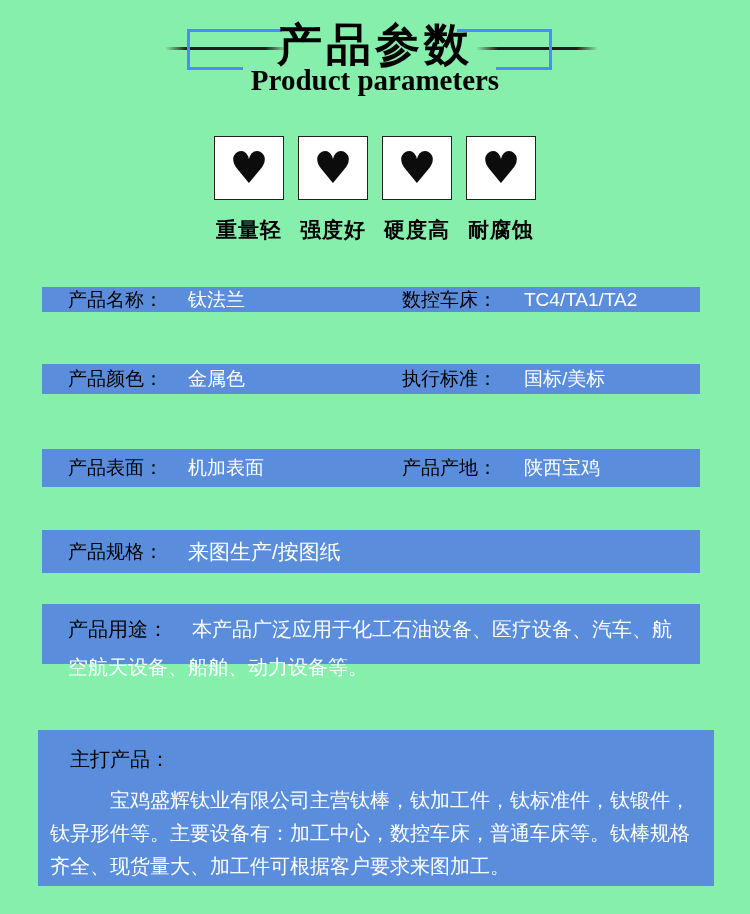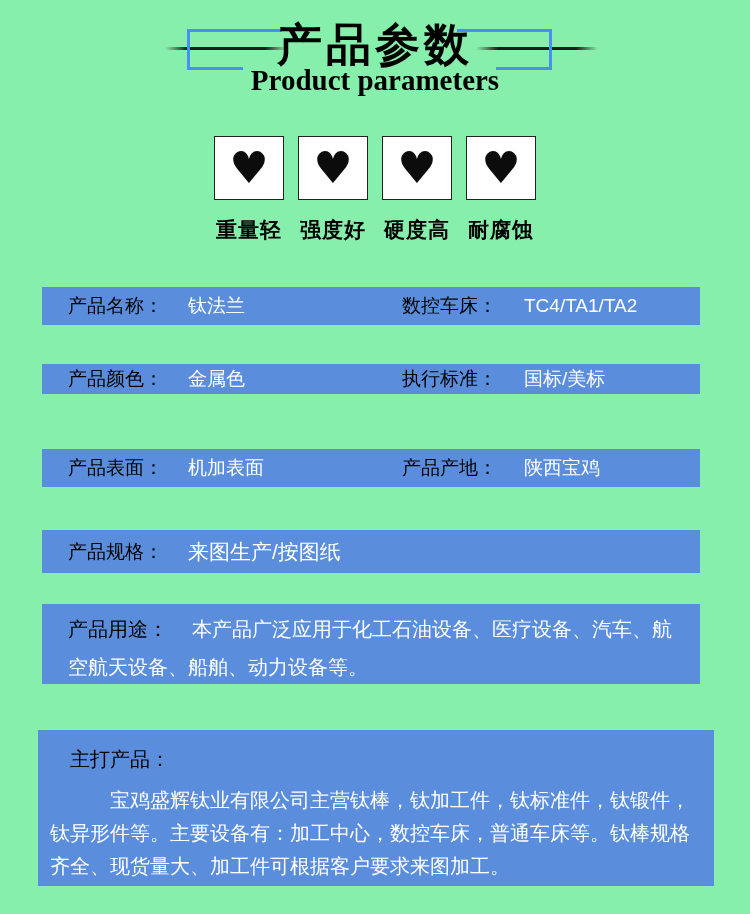--- a/index.html
+++ b/index.html
@@ -46,25 +46,25 @@
   .fbox {
     box-sizing:border-box; width:70px; height:64px;
     border:1px solid #222; background:#fff;
     display:flex; align-items:center; justify-content:center;
   }
   .fbox span { font-family:"DejaVu Sans",sans-serif; font-size:44px; line-height:1; color:#0c0c0c; }
   .flabel { margin-top:16px; font-size:21px; font-weight:700; color:#000; letter-spacing:1px; white-space:nowrap; }
 
   
   .row { position:absolute; left:42px; width:658px; background:var(--row-blue,#5a8edc); }
-  .r1 { top:287px; height:38px; }
+  .r1 { top:287px; height:25px; }
   .r2 { top:364px; height:30px; }
   .r3 { top:449px; height:38px; }
   .r4 { top:530px; height:43px; }
-  .r5 { top:604px; height:80px; }
+  .r5 { top:604px; height:60px; }
   .r6 { top:730px; left:38px; width:676px; height:156px; box-sizing:border-box; padding:12px 24px 0 12px; }
 
   .cl, .cv { position:absolute; top:0; bottom:0; display:flex; align-items:center; font-size:19px; white-space:nowrap; }
   .cl { color:#000; }
   .cv { color:#fff; }
   .pos-l1 { left:26px; }
   .pos-v1 { left:146px; }
   .pos-l2 { left:360px; }
   .pos-v2 { left:482px; }
   .r4 .cv { font-size:21px; }

